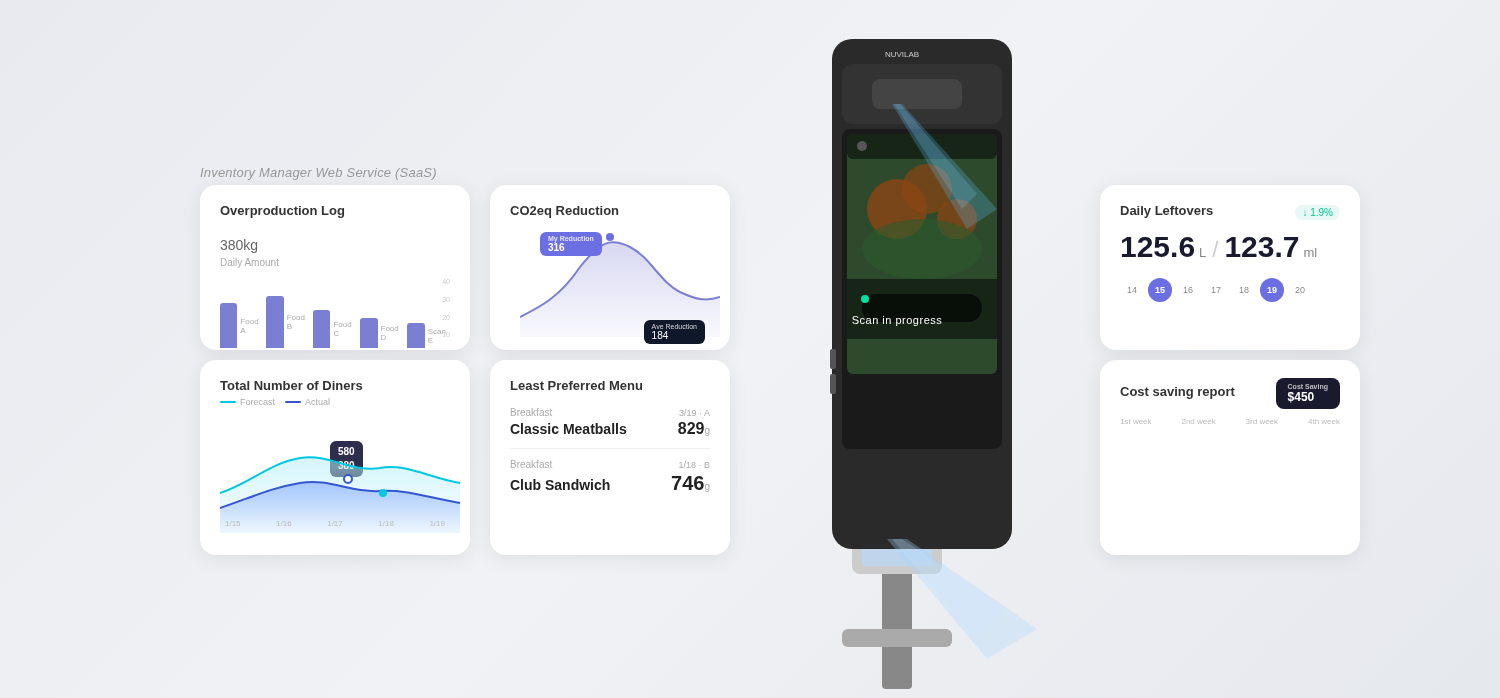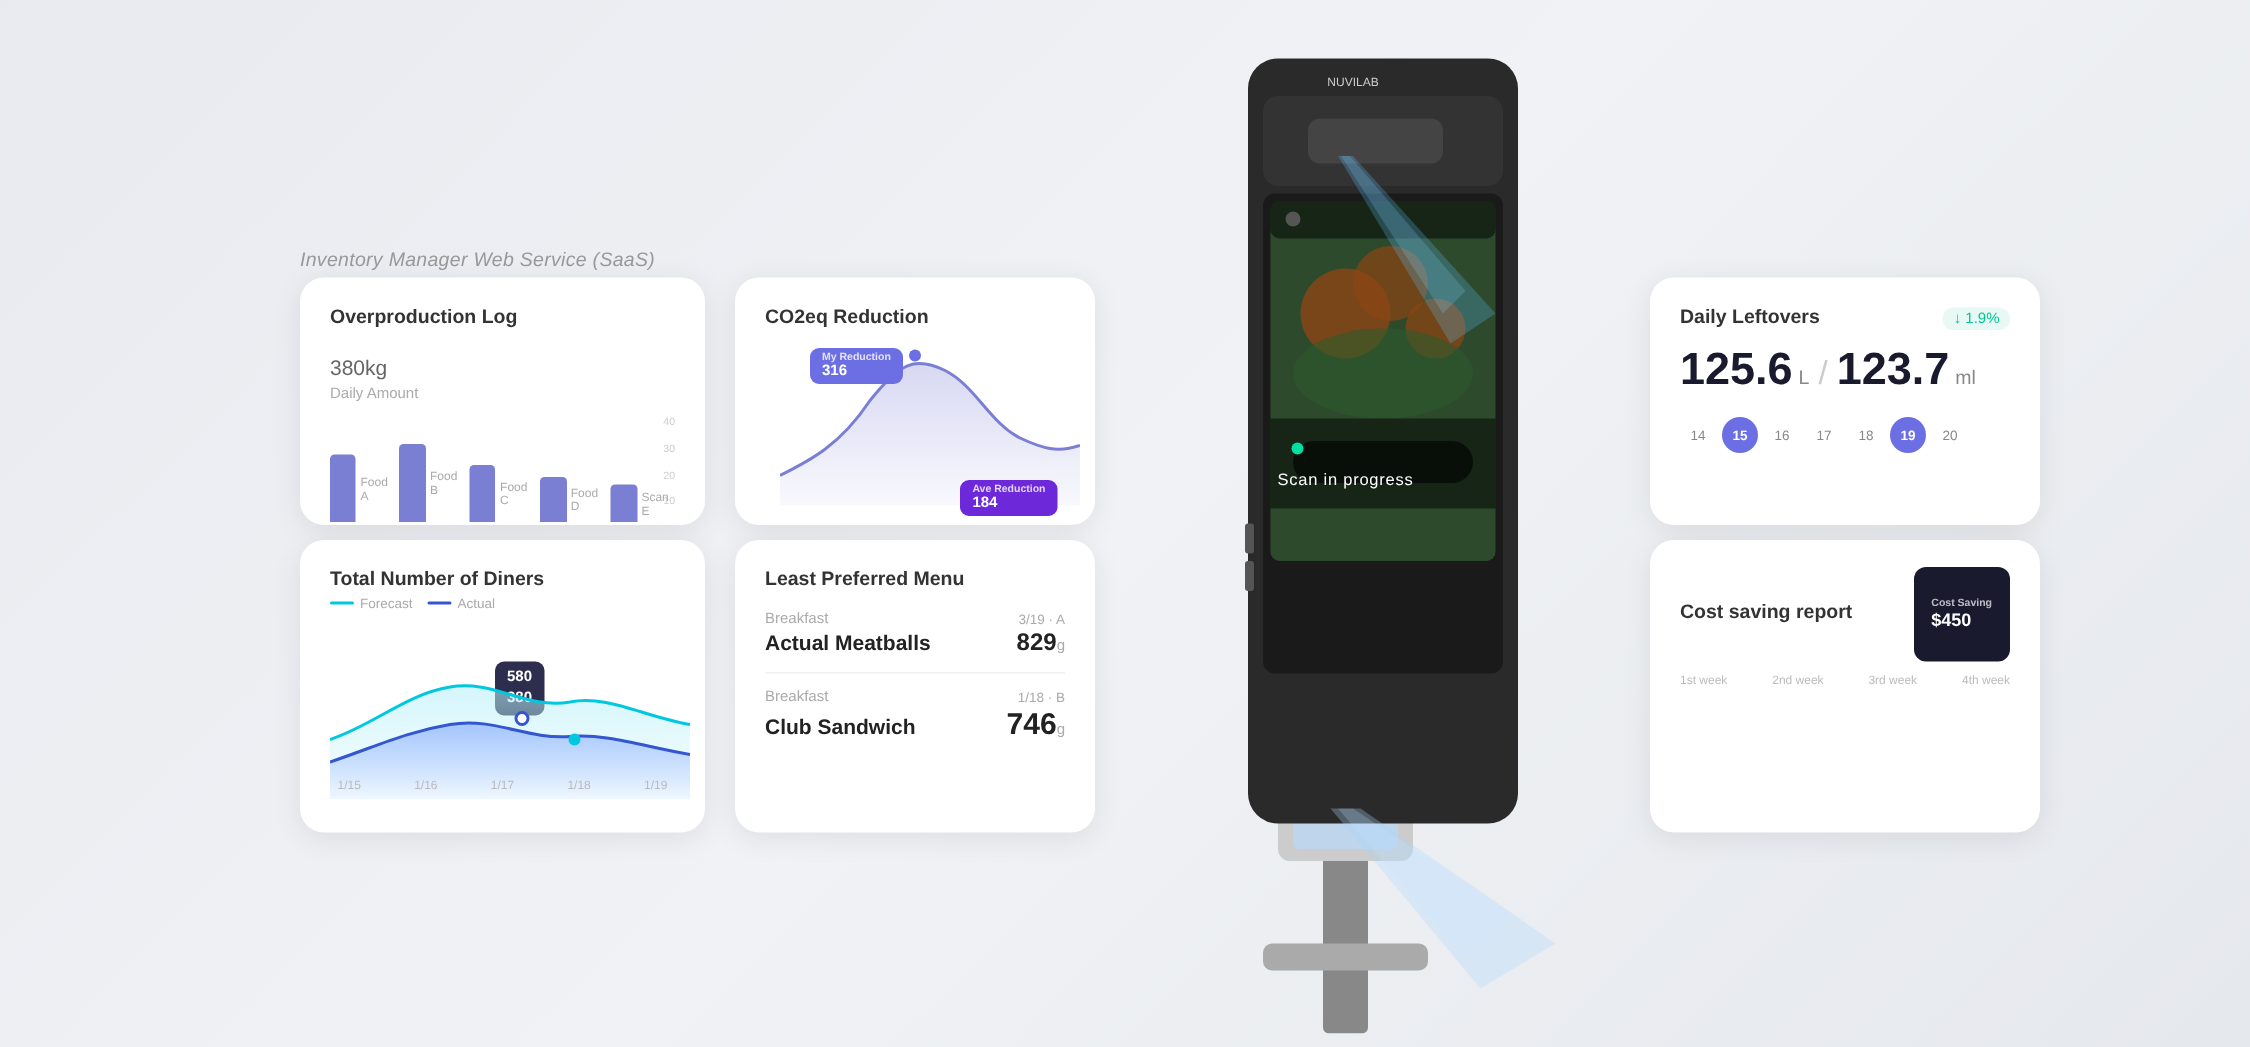--- a/index.html
+++ b/index.html
@@ -332,21 +332,21 @@
 
 <div class="card card-co2" style="position:absolute; top:185px; left:490px; width:240px; height:165px;">
   <div class="card-title">CO2eq Reduction</div>
   <div style="position:relative; height:130px;">
 
     <div style="position:absolute; top:10px; left:30px; background:#6c6fe3; color:#fff; border-radius:6px; padding:3px 8px; font-size:10px; font-weight:700; z-index:2;">
       <div style="font-size:7px; opacity:0.8;">My Reduction</div>
       <div>316</div>
     </div>
 
-    <div style="position:absolute; bottom:8px; right:5px; background:#6d28d9; color:#fff; border-radius:6px; padding:3px 8px; font-size:10px; font-weight:700; z-index:2;">
+    <div style="position:absolute; bottom:8px; right:5px; background:#0f172a; color:#fff; border-radius:6px; padding:3px 8px; font-size:10px; font-weight:400; z-index:2;">
       <div style="font-size:7px; opacity:0.8;">Ave Reduction</div>
       <div>184</div>
     </div>
 
     <svg width="200" height="110" style="position:absolute; top:5px; left:10px;">
 
       <defs>
         <linearGradient id="co2grad" x1="0" y1="0" x2="0" y2="1">
           <stop offset="0%" stop-color="#7b7fd4" stop-opacity="0.3"></stop>
           <stop offset="100%" stop-color="#7b7fd4" stop-opacity="0.05"></stop>
@@ -413,21 +413,21 @@
 
 <div class="card card-menu">
   <div class="card-title">Least Preferred Menu</div>
 
   <div class="menu-item">
     <div class="menu-item-top">
       <span class="menu-meal-type">Breakfast</span>
       <span class="menu-date">3/19 · A</span>
     </div>
     <div class="menu-item-bottom">
-      <span class="menu-dish-name">Actual Meatballs</span>
+      <span class="menu-dish-name">Classic Meatballs</span>
       <span>
         <span style="font-size:16px; font-weight:700; color:#222;">829</span><span class="menu-quantity-unit">g</span>
       </span>
     </div>
   </div>
 
   <div class="menu-item">
     <div class="menu-item-top">
       <span class="menu-meal-type">Breakfast</span>
       <span class="menu-date">1/18 · B</span>
@@ -460,21 +460,21 @@
     <div class="date-pill">17</div>
     <div class="date-pill">18</div>
     <div class="date-pill active">19</div>
     <div class="date-pill">20</div>
   </div>
 </div>
 
 <div class="card card-cost">
   <div style="display:flex; justify-content:space-between; align-items:center; margin-bottom:8px;">
     <div class="card-title">Cost saving report</div>
-    <div style="background:#1a1a2e; color:#fff; border-radius:8px; padding:21px 12px; font-size:12px; font-weight:700; position:relative;">
+    <div style="background:#1a1a2e; color:#fff; border-radius:8px; padding:5px 12px; font-size:12px; font-weight:700; position:relative;">
       <div style="font-size:7px; opacity:0.7;">Cost Saving</div>
       <div>$450</div>
     </div>
   </div>
   <div class="week-labels">
     <span class="week-label">1st week</span>
     <span class="week-label">2nd week</span>
     <span class="week-label">3rd week</span>
     <span class="week-label">4th week</span>
   </div>

